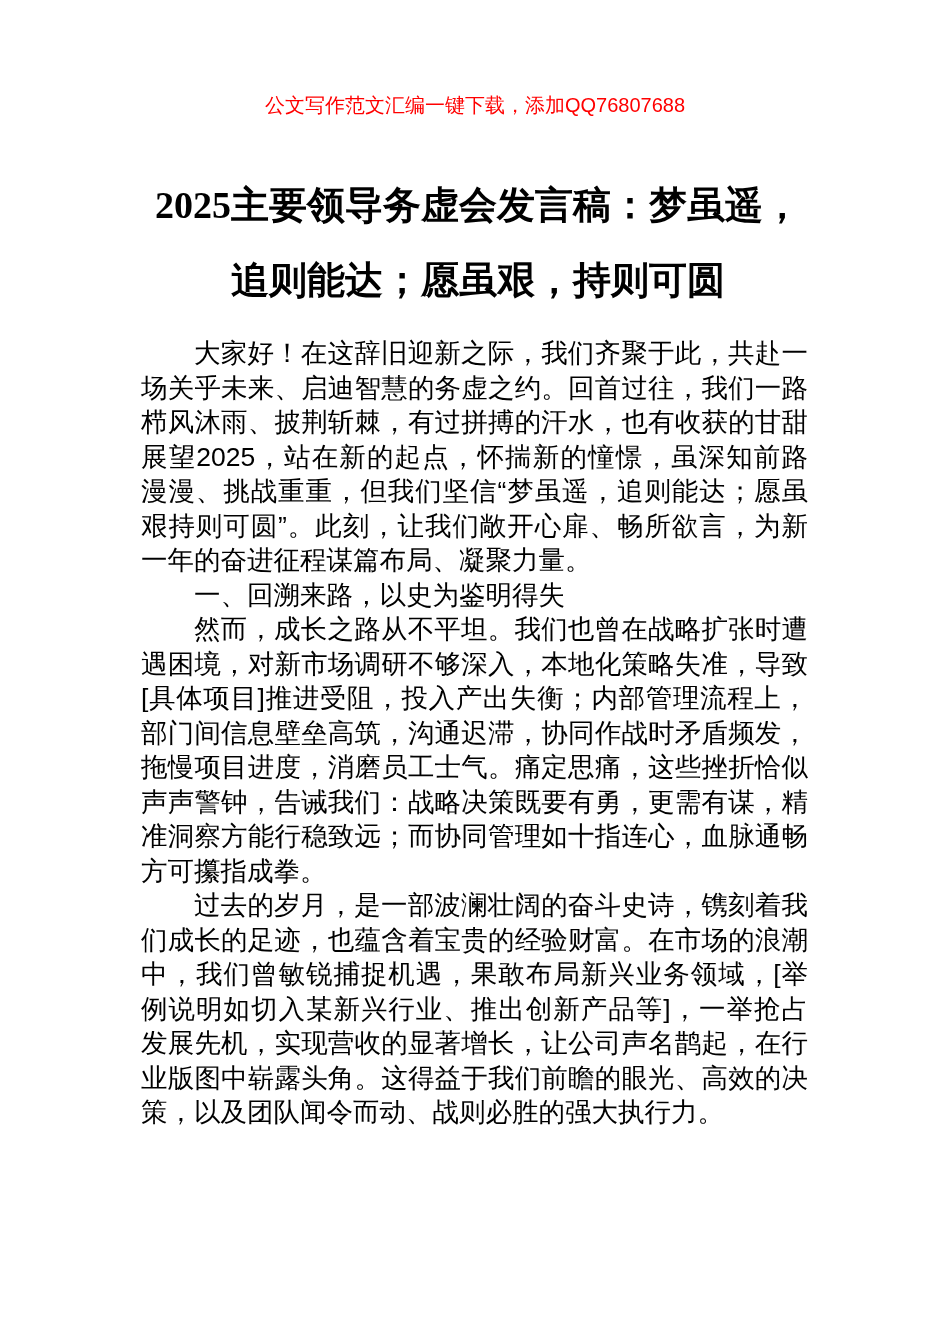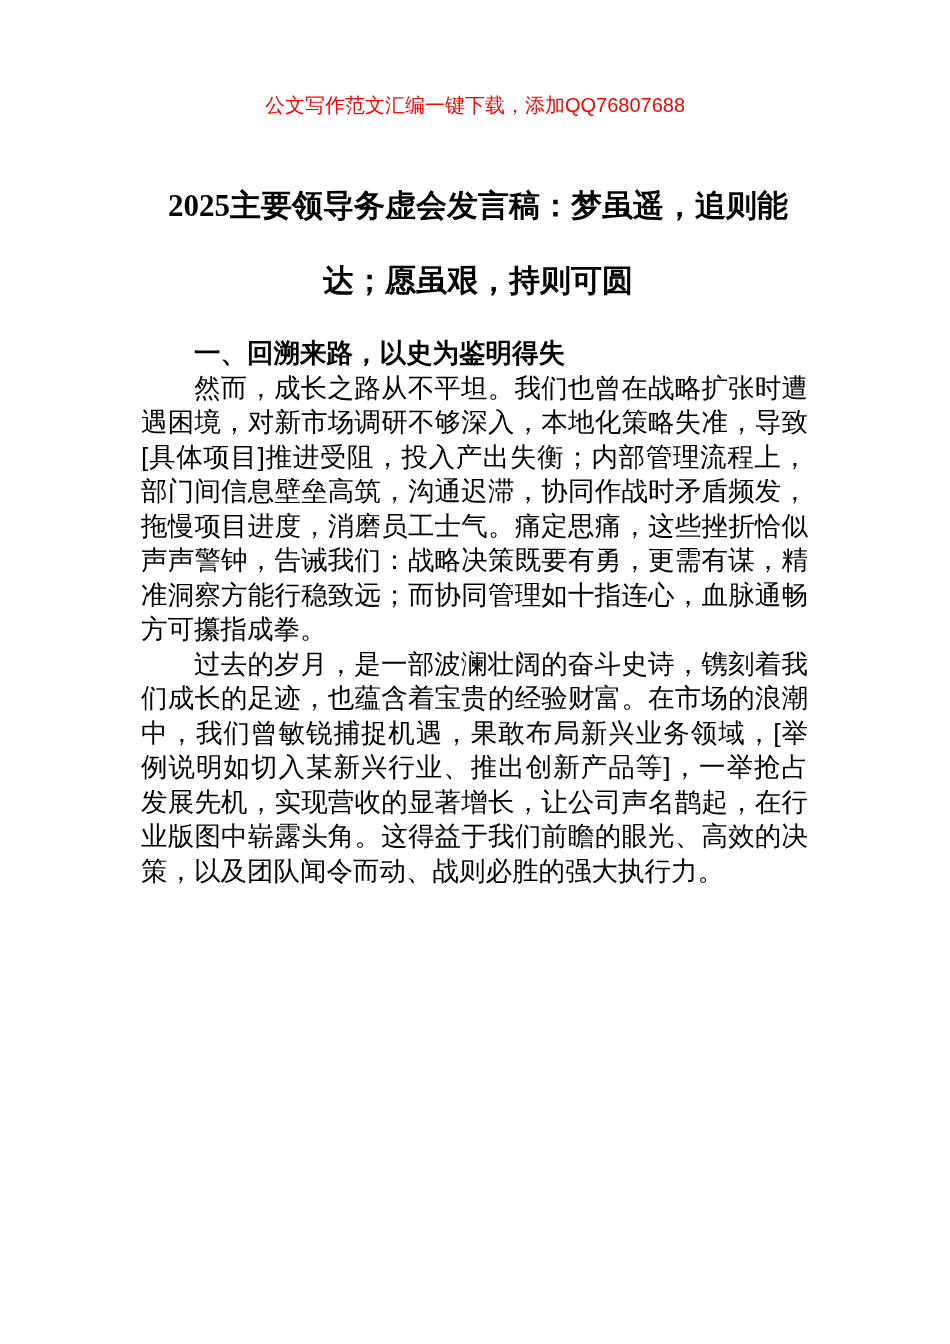--- a/index.html
+++ b/index.html
@@ -26,21 +26,21 @@
     line-height: 26px;
     color: #ff0000;
     font-family: "Liberation Sans", "DejaVu Sans", sans-serif;
     white-space: nowrap;
   }
   .doc-title {
     position: absolute;
     top: 168px;
     left: 140px;
     width: 676px;
-    font-size: 31px;
+    font-size: 38px;
     font-weight: 700;
     line-height: 75px;
     text-align: center;
     color: #000000;
     font-family: "Liberation Serif", "DejaVu Serif", serif;
   }
   .doc-body {
     position: absolute;
     top: 336px;
     left: 141px;
@@ -55,31 +55,32 @@
     padding: 0;
   }
   .salutation {
     text-indent: 0;
   }
   .paragraph {
     text-indent: 2em;
   }
   .heading {
     text-indent: 2em;
-    font-weight: 700;
+    font-weight: 400;
   }
 </style>
 </head>
 <body>
 
 <div class="page">
 
   <div class="notice">公文写作范文汇编一键下载，添加QQ76807688</div>
 
   <div class="doc-title">2025主要领导务虚会发言稿：梦虽遥，追则能达；愿虽艰，持则可圆</div>
 
   <div class="doc-body">
+    <p class="paragraph">大家好！在这辞旧迎新之际，我们齐聚于此，共赴一场关乎未来、启迪智慧的务虚之约。回首过往，我们一路栉风沐雨、披荆斩棘，有过拼搏的汗水，也有收获的甘甜展望2025，站在新的起点，怀揣新的憧憬，虽深知前路漫漫、挑战重重，但我们坚信“梦虽遥，追则能达；愿虽艰持则可圆”。此刻，让我们敞开心扉、畅所欲言，为新一年的奋进征程谋篇布局、凝聚力量。</p>
     <p class="heading">一、回溯来路，以史为鉴明得失</p>
     <p class="paragraph">然而，成长之路从不平坦。我们也曾在战略扩张时遭遇困境，对新市场调研不够深入，本地化策略失准，导致[具体项目]推进受阻，投入产出失衡；内部管理流程上，部门间信息壁垒高筑，沟通迟滞，协同作战时矛盾频发，拖慢项目进度，消磨员工士气。痛定思痛，这些挫折恰似声声警钟，告诫我们：战略决策既要有勇，更需有谋，精准洞察方能行稳致远；而协同管理如十指连心，血脉通畅方可攥指成拳。</p>
     <p class="paragraph">过去的岁月，是一部波澜壮阔的奋斗史诗，镌刻着我们成长的足迹，也蕴含着宝贵的经验财富。在市场的浪潮中，我们曾敏锐捕捉机遇，果敢布局新兴业务领域，[举例说明如切入某新兴行业、推出创新产品等]，一举抢占发展先机，实现营收的显著增长，让公司声名鹊起，在行业版图中崭露头角。这得益于我们前瞻的眼光、高效的决策，以及团队闻令而动、战则必胜的强大执行力。</p>
   </div>
 
 </div>
 
 </body></html>

